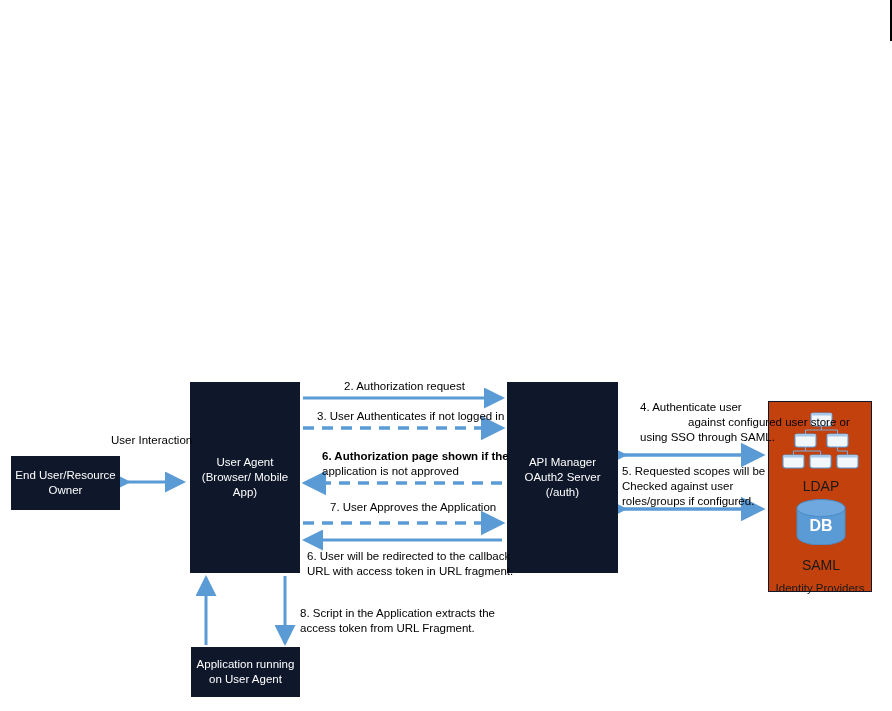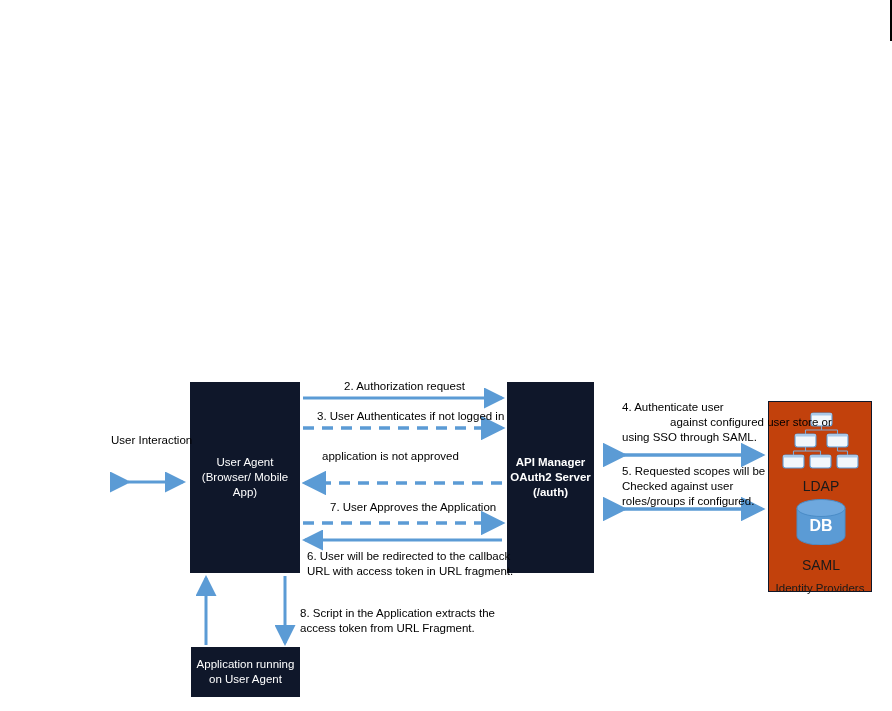--- a/index.html
+++ b/index.html
@@ -137,30 +137,36 @@
 
     <g>
       <line x1="206" y1="645" x2="206" y2="578" stroke="#5b9bd5" stroke-width="3" marker-end="url(#ahU)"></line>
     </g>
 
     <g>
       <line x1="285" y1="576" x2="285" y2="643" stroke="#5b9bd5" stroke-width="3" marker-end="url(#ahD)"></line>
     </g>
   </svg>
 
+  <div class="node" style="left:11px; top:456px; width:109px; height:54px;">
+    <div>
+      <span>End User/Resource</span>
+      <span>Owner</span>
+    </div>
+  </div>
 
   <div class="node" style="left:190px; top:382px; width:110px; height:191px;">
     <div>
       <span>User Agent</span>
       <span>(Browser/ Mobile</span>
       <span>App)</span>
     </div>
   </div>
 
-  <div class="node" style="left:507px; top:382px; width:87px; height:191px;font-weight:bold;">
+  <div class="node" style="left:507px; top:382px; width:111px; height:191px;">
     <div>
       <span>API Manager</span>
       <span>OAuth2 Server</span>
       <span>(/auth)</span>
     </div>
   </div>
 
   <div class="node" style="left:191px; top:647px; width:109px; height:50px;">
     <div>
       <span>Application running</span>
@@ -217,37 +223,38 @@
 
   <div class="idp-text" style="top:582px; font-size:11.5px;">Identity Providers</div>
 
   <div class="lbl" style="left:111px; top:433px;">User Interaction</div>
 
   <div class="lbl" style="left:344px; top:379px;">2. Authorization request</div>
 
   <div class="lbl" style="left:317px; top:409px;">3. User Authenticates if not logged in</div>
 
   <div style="position:absolute; left:322px; top:449px; font-size:11.5px; line-height:16px;">
+    <div class="lbl bold" style="position:static;">6. Authorization page shown if the</div>
     <div class="lbl" style="position:static;">application is not approved</div>
   </div>
 
   <div class="lbl" style="left:330px; top:500px;">7. User Approves the Application</div>
 
   <div style="position:absolute; left:307px; top:549px; font-size:11.5px; line-height:16px;">
     <div class="lbl" style="position:static;">6. User will be redirected to the callback</div>
     <div class="lbl" style="position:static;">URL with access token in URL fragment.</div>
   </div>
 
   <div style="position:absolute; left:300px; top:606px; font-size:11.5px; line-height:16px;">
     <div class="lbl" style="position:static;">8. Script in the Application extracts the</div>
     <div class="lbl" style="position:static;">access token from URL Fragment.</div>
   </div>
 
 
-  <div style="position:absolute; left:622px; top:400px; font-size:11.5px; line-height:15px;">
+  <div style="position:absolute; left:640px; top:400px; font-size:11.5px; line-height:15px;">
     <div class="lbl" style="position:static;">4. Authenticate user</div>
     <div class="lbl" style="position:static;margin-left:48px;">against configured user store or</div>
     <div class="lbl" style="position:static;">using SSO through SAML.</div>
   </div>
 
   <div style="position:absolute; left:622px; top:464px; font-size:11.5px; line-height:15px;">
     <div class="lbl" style="position:static;">5. Requested scopes will be</div>
     <div class="lbl" style="position:static;">Checked against user</div>
     <div class="lbl" style="position:static;">roles/groups if configured.</div>
   </div>

